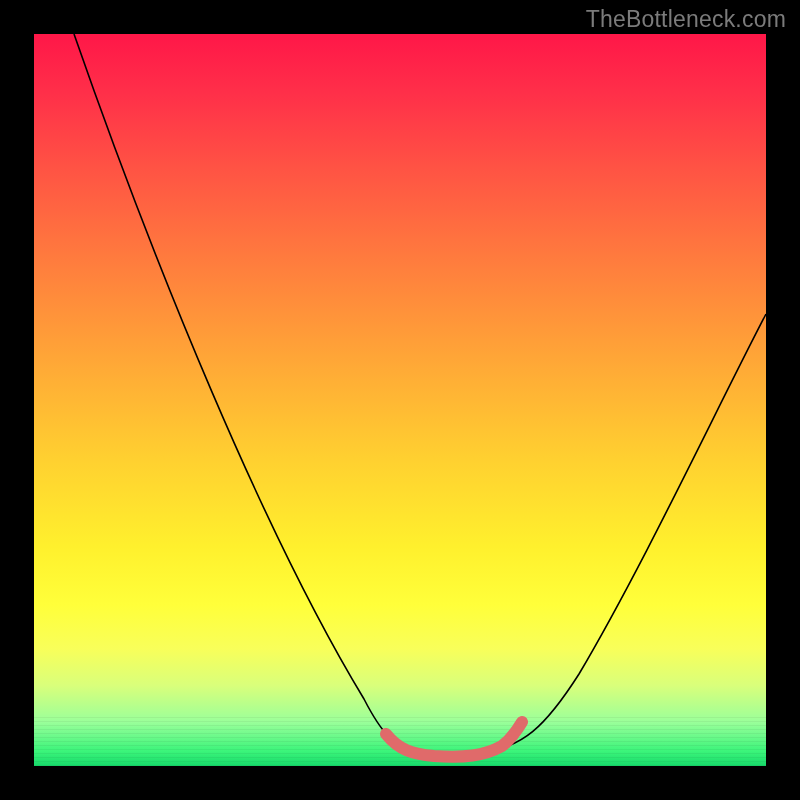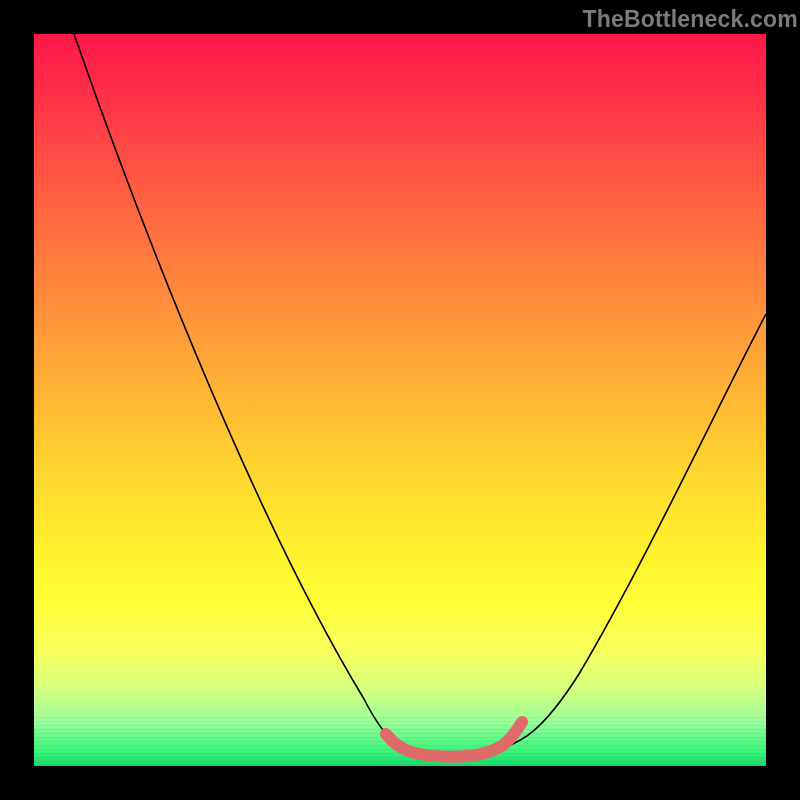--- a/index.html
+++ b/index.html
@@ -44,24 +44,24 @@
       to bottom,
       rgba(0,0,0,0) 0px,
       rgba(0,0,0,0) 3px,
       rgba(0,0,0,0.05) 3px,
       rgba(0,0,0,0.05) 4px
     );
   }
   .watermark {
     position: absolute;
     top: 6px;
-    right: 2px;
+    right: 14px;
     color: #7b7b7b;
     font-size: 23px;
-    font-weight: 700;
+    font-weight: 400;
     letter-spacing: 0.2px;
   }
   svg.curve {
     position: absolute;
     left: 0;
     top: 0;
     width: 732px;
     height: 732px;
     overflow: visible;
   }

